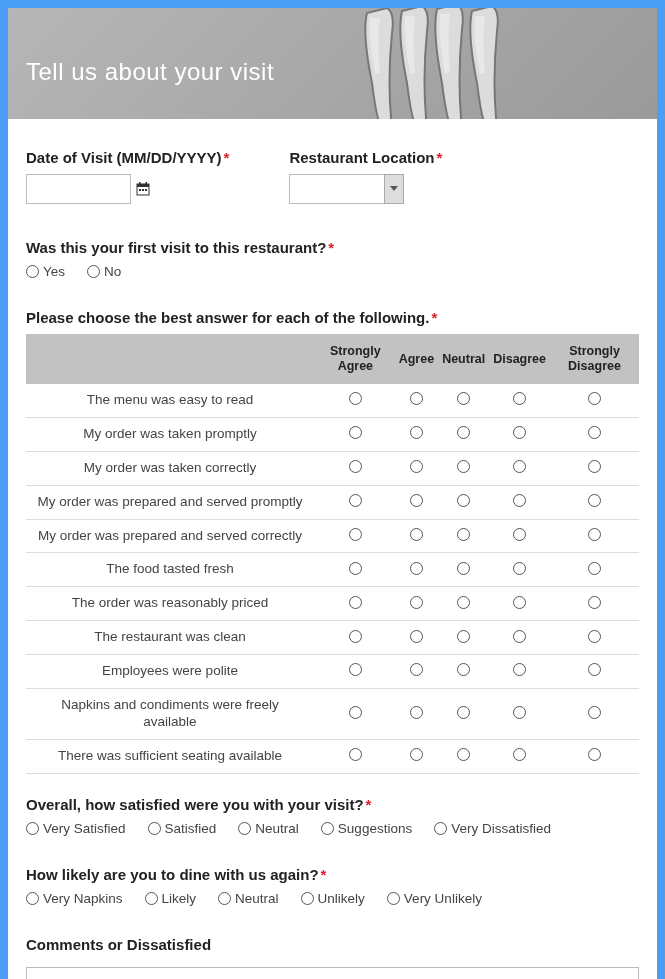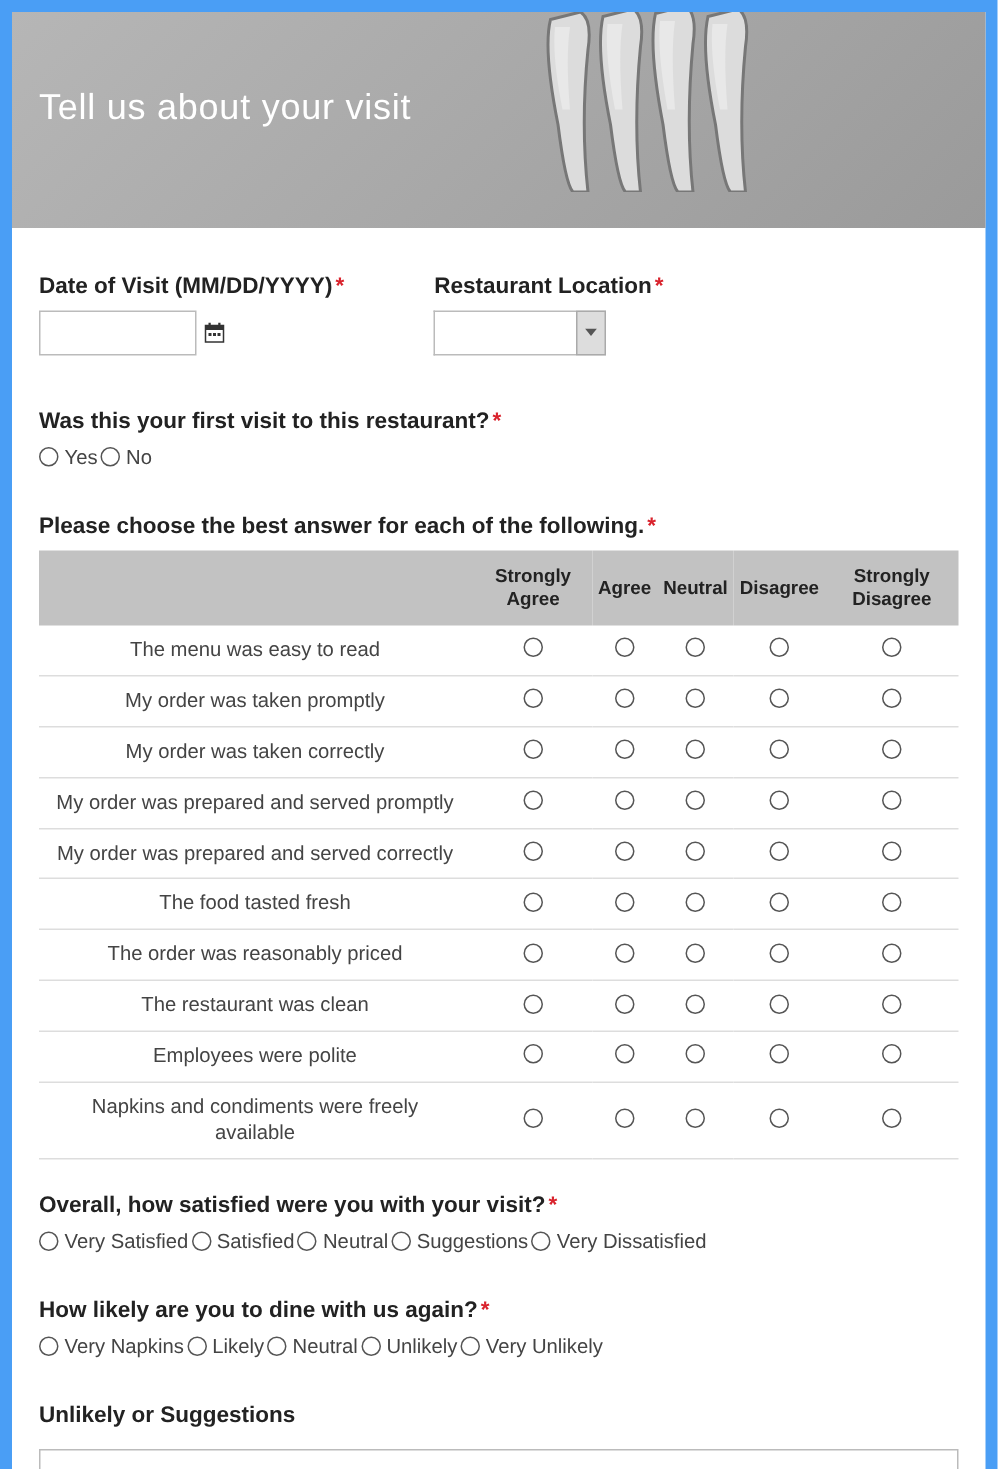--- a/index.html
+++ b/index.html
@@ -9,21 +9,21 @@
     background: #4a9ef5;
     padding: 8px;
   }
   .page {
     background: #fff;
     width: 100%;
     min-height: 963px;
   }
   .header {
     position: relative;
-    height: 144px;
+    height: 111px;
     background: linear-gradient(135deg, #b6b6b6 0%, #9a9a9a 100%);
     overflow: hidden;
     padding-left: 29px;
   }
   .header-title {
     position: absolute;
     left: 18px;
     top: 50px;
     color: #fff;
     font-size: 24px;
@@ -88,21 +88,21 @@
     display: flex;
     align-items: center;
     justify-content: center;
   }
   .question-block { margin-bottom: 30px; }
   .question-block.tight { margin-bottom: 22px; }
   .radio-row {
     margin-top: 8px;
     display: flex;
     flex-wrap: wrap;
-    gap: 2px;
+    gap: 22px;
     align-items: center;
   }
   .radio-item {
     display: flex;
     align-items: center;
     gap: 4px;
     font-size: 13.5px;
     color: #444;
     cursor: pointer;
   }
@@ -326,20 +326,28 @@
               <td><span class="mradio"></span></td>
             </tr>
             <tr>
               <td>Napkins and condiments were freely available</td>
               <td><span class="mradio"></span></td>
               <td><span class="mradio"></span></td>
               <td><span class="mradio"></span></td>
               <td><span class="mradio"></span></td>
               <td><span class="mradio"></span></td>
             </tr>
+            <tr>
+              <td>There was sufficient seating available</td>
+              <td><span class="mradio"></span></td>
+              <td><span class="mradio"></span></td>
+              <td><span class="mradio"></span></td>
+              <td><span class="mradio"></span></td>
+              <td><span class="mradio"></span></td>
+            </tr>
           </tbody>
       </table>
     </div>
 
     <div class="question-block">
       <label class="field-label">
         <span>Overall, how satisfied were you with your visit?</span><span class="req">*</span>
       </label>
       <div class="radio-row" id="overall-row">
           <label class="radio-item">
@@ -387,18 +395,18 @@
             <span>Unlikely</span>
           </label>
           <label class="radio-item">
             <span class="radio-circle"></span>
             <span>Very Unlikely</span>
           </label>
         </div>
     </div>
 
     <div class="question-block" style="margin-bottom:0">
-      <label class="field-label">Unlikely or Suggestions</label>
+      <label class="field-label">Comments or Dissatisfied</label>
       <input class="comments-input" type="text" style="">
     </div>
 
   </div>
 </div>
 
 </body></html>

